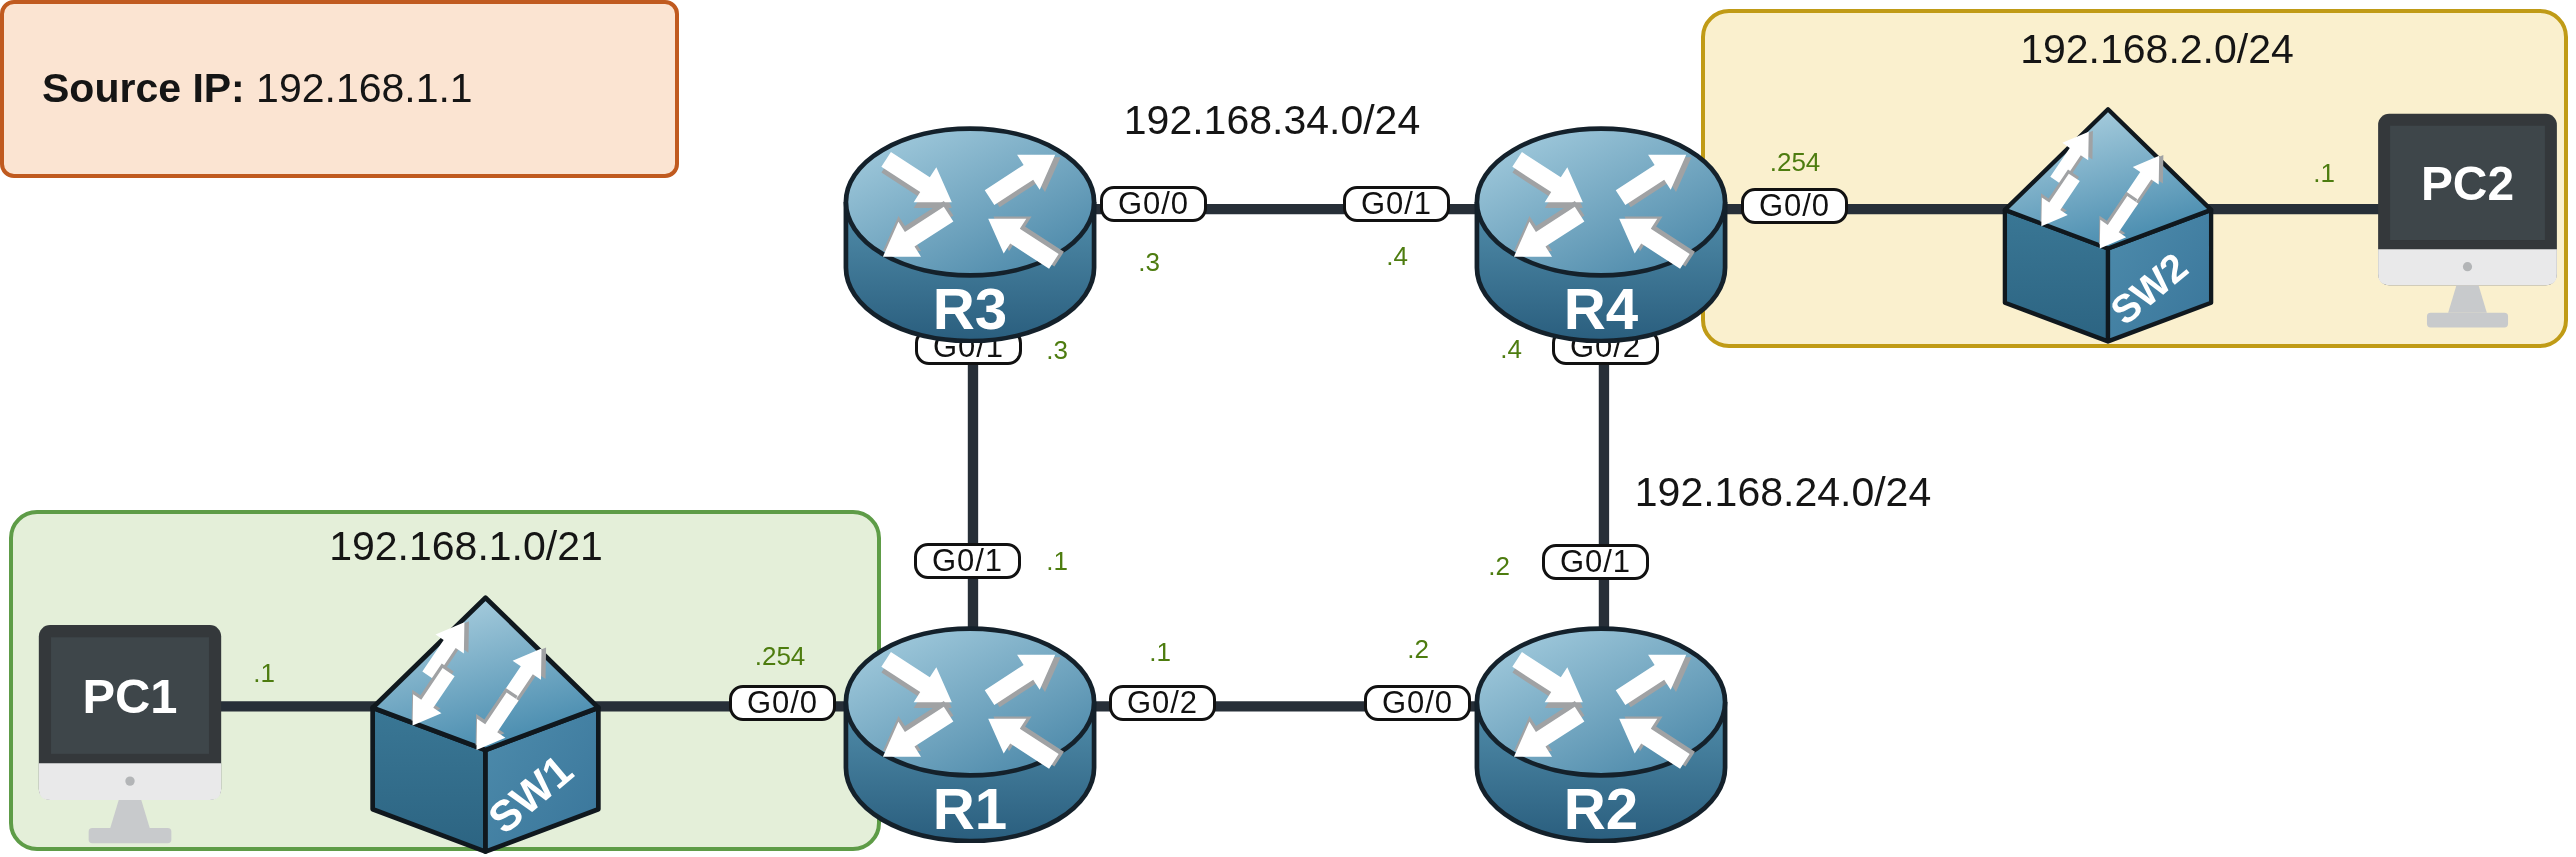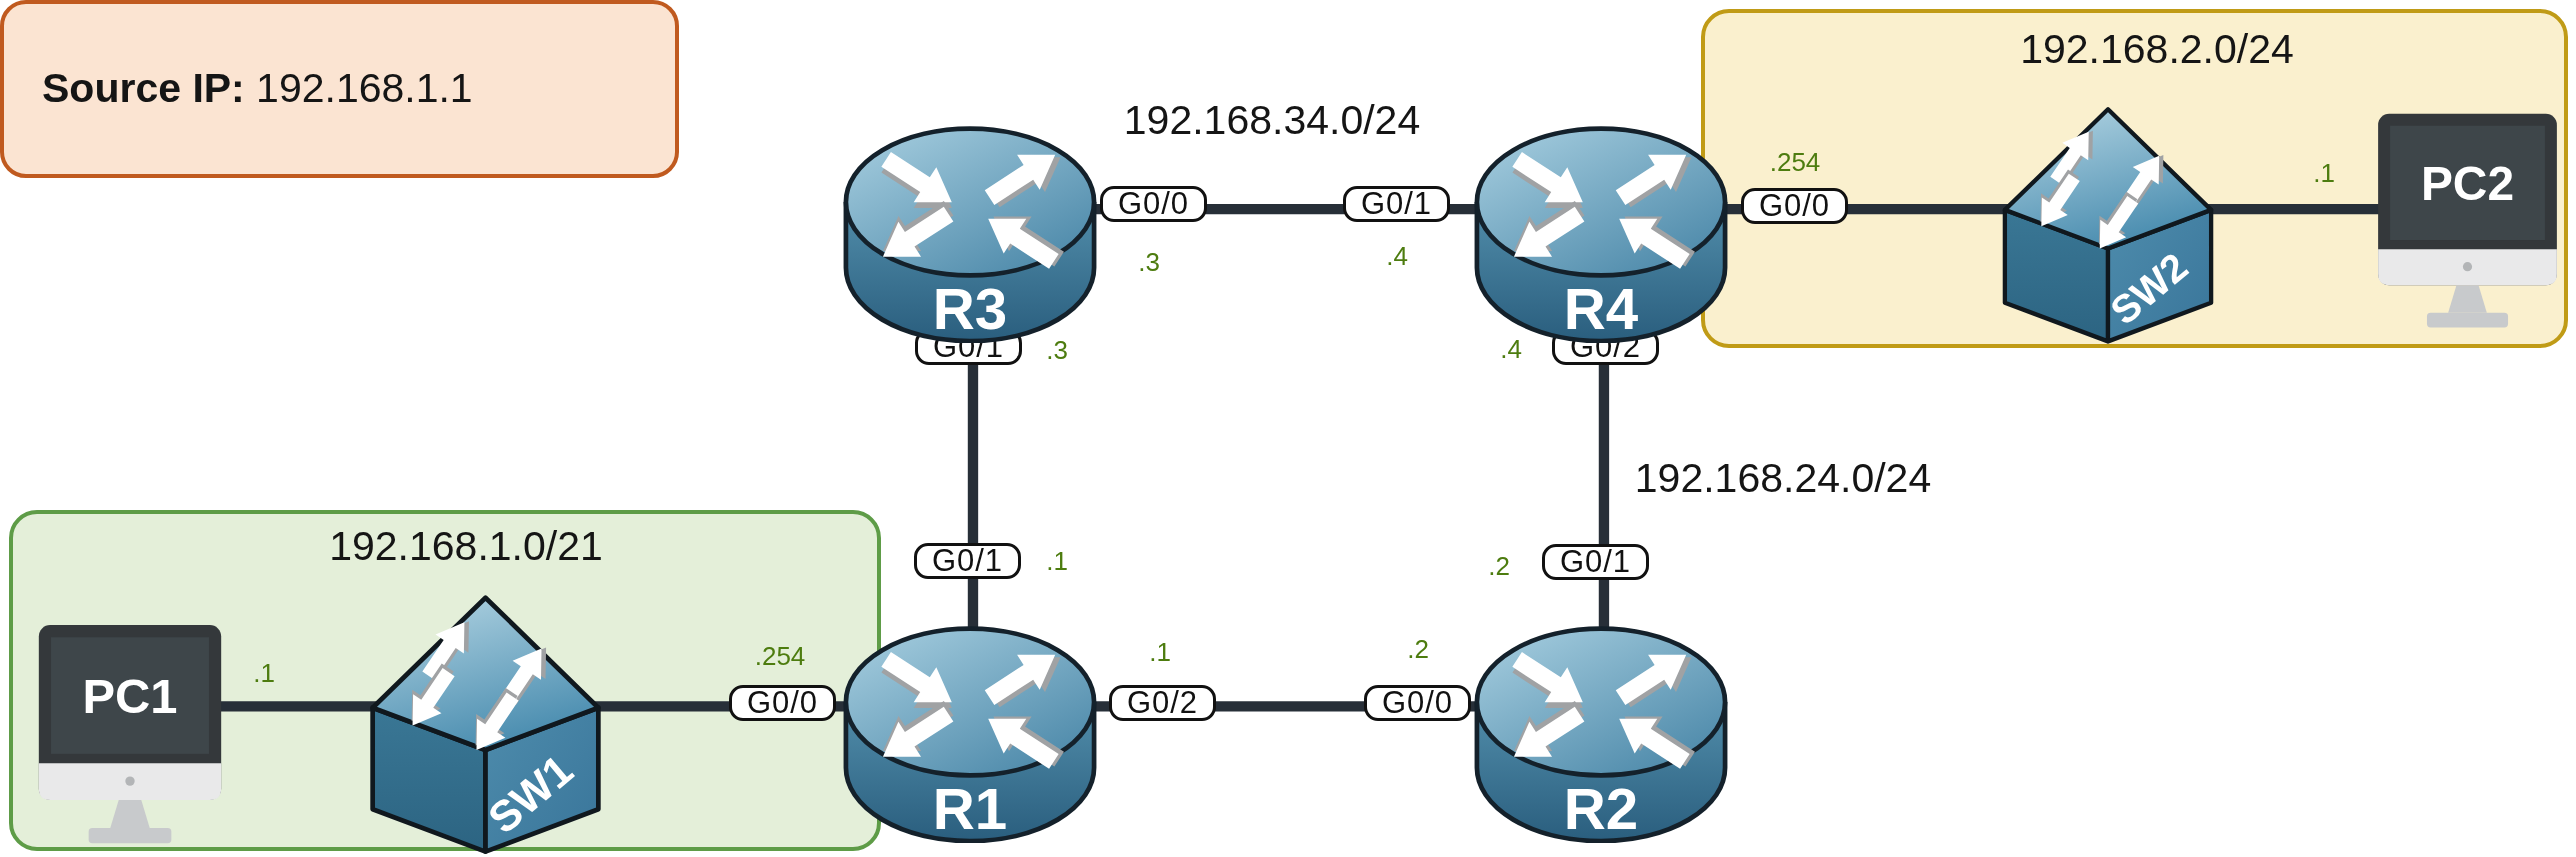--- a/index.html
+++ b/index.html
@@ -6,21 +6,21 @@
   #stage{position:relative;width:2576px;height:857px;background:#ffffff;overflow:hidden;
          font-family:"Liberation Sans", sans-serif;color:#151515;}
   svg{display:block;}
   svg text{font-family:"Liberation Sans", sans-serif;}
 
   
   .zone{position:absolute;box-sizing:border-box;border-radius:28px;}
   #lan1-box{left:8.5px;top:510px;width:872px;height:341px;background:#E4EFD9;border:4.7px solid #5E9C47;}
   #lan2-box{left:1701px;top:9.4px;width:867px;height:339px;background:#FAF0CE;border:4.7px solid #C09B16;}
   #note-box{left:9.4px;top:238px;width:633px;height:170px;background:#FBE4D2;border:4.7px solid #C05A1F;
-            border-radius:26px;display:flex;flex-direction:column;justify-content:center;
+            border-radius:14px;display:flex;flex-direction:column;justify-content:center;
             padding-left:38px;gap:7.5px;}
   .note-line{font-size:41px;line-height:1.15;white-space:nowrap;}
   .note-line .b{font-weight:bold;margin-right:11.3px;}
 
   
   #links{position:absolute;left:0;top:0;pointer-events:none;}
 
   
   .badge{position:absolute;box-sizing:border-box;width:107px;height:36px;background:#ffffff;
          border:3.8px solid #111111;border-radius:14px;display:flex;align-items:center;justify-content:center;
@@ -78,21 +78,21 @@
   <svg id="links" width="2576" height="857" viewBox="0 0 2735 910">
     <line x1="160" y1="750" x2="1700" y2="750" stroke="#272F38" stroke-width="11"></line>
     <line x1="1030" y1="222" x2="2610" y2="222" stroke="#272F38" stroke-width="11"></line>
     <line x1="1033" y1="222" x2="1033" y2="750" stroke="#272F38" stroke-width="11"></line>
     <line x1="1703" y1="222" x2="1703" y2="750" stroke="#272F38" stroke-width="11"></line>
   </svg>
 
   <div class="netlabel" style="left:466px;top:546px">192.168.1.0/21</div>
   <div class="netlabel" style="left:2157px;top:49px">192.168.2.0/24</div>
   <div class="netlabel" style="left:1272px;top:120px">192.168.34.0/24</div>
-  <div class="netlabel" style="left:1783px;top:478px">192.168.24.0/24</div>
+  <div class="netlabel" style="left:1783px;top:492px">192.168.24.0/24</div>
 
   <div class="badge" style="left:1100px;top:186px">G0/0</div>
   <div class="badge" style="left:915px;top:329px">G0/1</div>
   <div class="badge" style="left:1343px;top:186px">G0/1</div>
   <div class="badge" style="left:1741px;top:188px">G0/0</div>
   <div class="badge" style="left:1552px;top:329px">G0/2</div>
   <div class="badge" style="left:914px;top:543px">G0/1</div>
   <div class="badge" style="left:729px;top:685px">G0/0</div>
   <div class="badge" style="left:1109px;top:685px">G0/2</div>
   <div class="badge" style="left:1364px;top:685px">G0/0</div>

